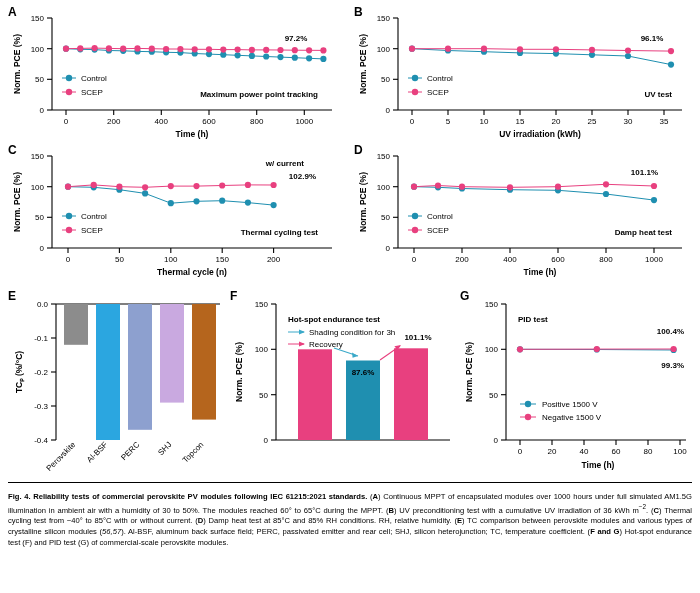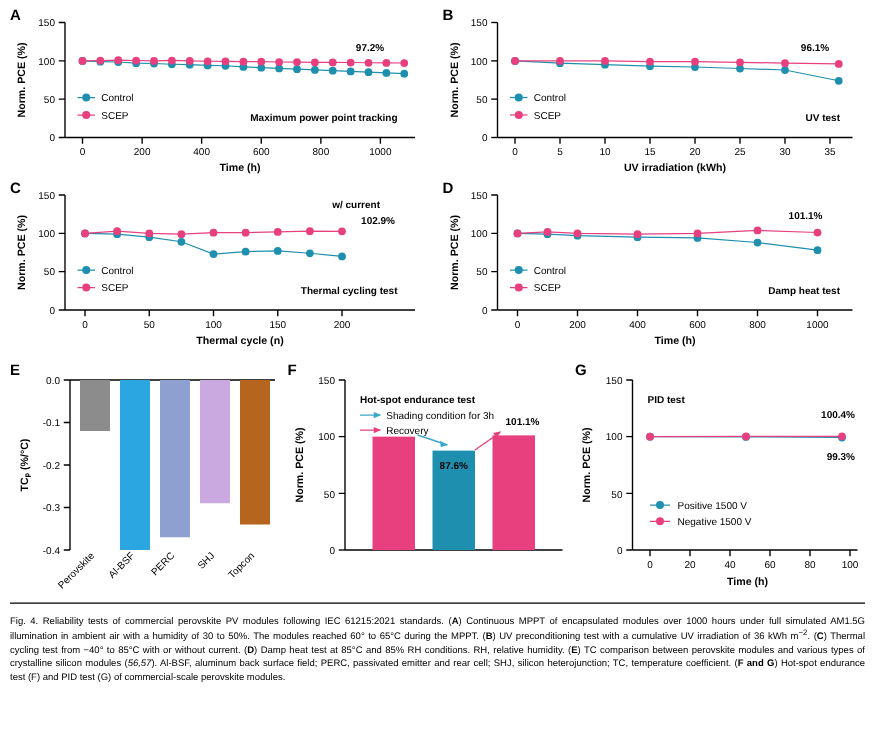--- a/index.html
+++ b/index.html
@@ -39,21 +39,21 @@
   .caption {
     position: absolute;
     left: 8px;
     top: 492px;
     width: 684px;
     font-size: 7.6px;
     line-height: 1.42;
     color: #000;
     text-align: justify;
   }
-  .caption .cap-head { font-weight: normal; }
+  .caption .cap-head { font-weight: bold; }
   .cap-rule {
     position: absolute;
     left: 8px;
     top: 482px;
     width: 684px;
     height: 1px;
     background: #000;
   }
   .bold { font-weight: bold; }
   .ital { font-style: italic; }

